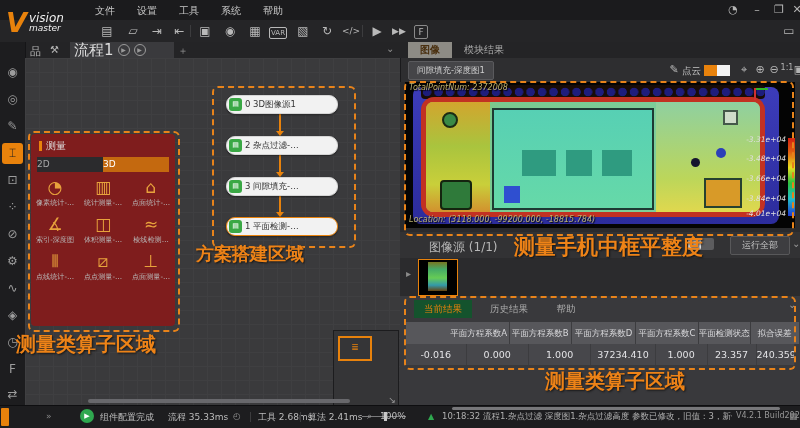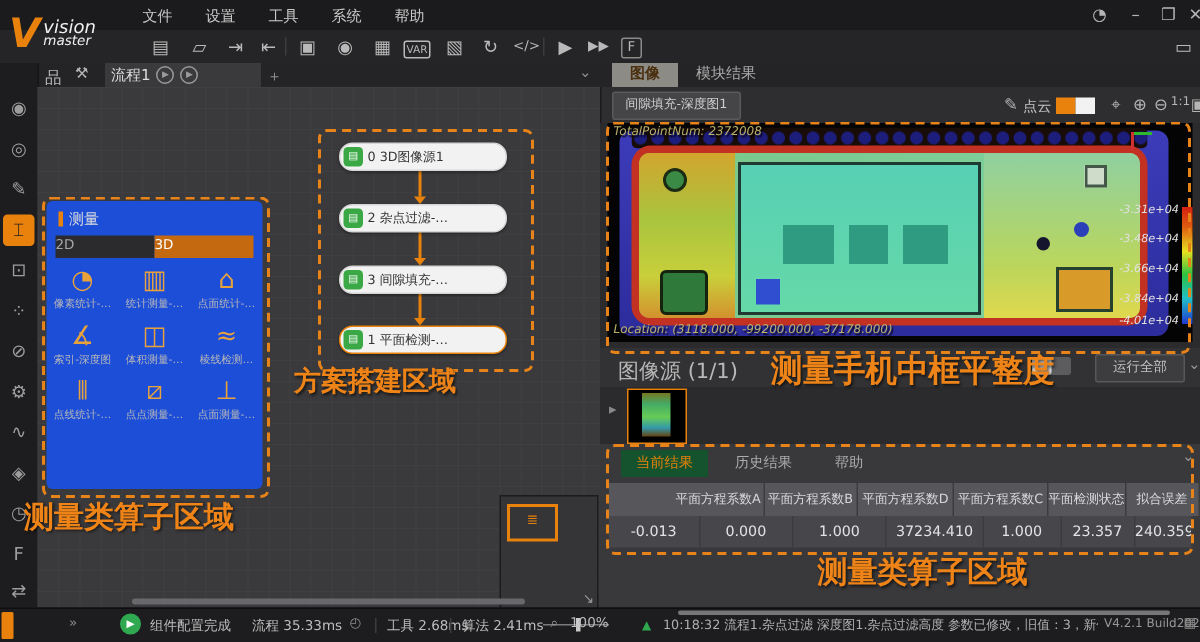--- a/index.html
+++ b/index.html
@@ -30,21 +30,21 @@
   .strip{left:0;top:42px;width:25px;height:363px;background:#1d1d1f;border-right:1px solid #151517;}
   .strip-ic{left:2px;width:21px;height:21px;color:#9d9d9d;font-size:12px;text-align:center;line-height:21px;border-radius:3px;}
   .strip-ic.sel{background:#e8820c;color:#1d1d1f;}
   
   .canvas{left:25px;top:58px;width:375px;height:347px;background:#3a3a3c;
     background-image:linear-gradient(#3f3f41 1px,transparent 1px),linear-gradient(90deg,#3f3f41 1px,transparent 1px);
     background-size:14px 14px;}
   .dash{border:2px dashed #e8831a;border-radius:6px;z-index:6;pointer-events:none;}
   .ann{color:#ee8317;font-weight:bold;text-shadow:1px 1px 2px rgba(0,0,0,.65);z-index:7;white-space:nowrap;}
   
-  .op-panel{left:31px;top:134px;width:144px;height:192px;background:#1d4ed8;border-radius:4px;z-index:2;}
+  .op-panel{left:31px;top:134px;width:144px;height:192px;background:#7f1d1d;border-radius:4px;z-index:2;}
   .op-title{display:flex;align-items:center;gap:4px;padding:5px 0 0 8px;color:#ddd;font-size:10px;}
   .op-title .bar{width:3px;height:10px;background:#e8820c;}
   .op-tabs{margin:4px 6px 0 6px;display:flex;height:15px;}
   .op-tab{flex:1;line-height:15px;font-size:9px;}
   .op-tab.off{background:#2b2b2d;color:#a8a8a8;}
   .op-tab.on{background:#c4690f;color:#fff;}
   .op-grid{display:grid;grid-template-columns:1fr 1fr 1fr;margin-top:4px;row-gap:5px;}
   .op-item{text-align:center;}
   .op-item .g{font-size:17px;color:#e8a23c;line-height:22px;}
   .op-item .t{font-size:7.5px;color:#b8b8b8;transform:scale(.95);white-space:nowrap;overflow:hidden;}
@@ -147,21 +147,21 @@
   <span class="abs tsep" style="left:362px"></span>
   <span class="abs tbtn" style="left:368px">▶</span>
   <span class="abs tbtn" style="left:390px;font-size:9px">▶▶</span>
   <span class="abs tbtn" style="left:414px;border:1px solid #8a8a8a;border-radius:2px;width:12px;height:12px;line-height:12px;font-size:9px;top:25px">F</span>
   <span class="abs tbtn" style="left:780px">▭</span>
 
   <div class="abs tabrow"></div>
   <span class="abs" style="left:30px;top:44px;color:#b5b5b5;font-size:11px">品</span>
   <span class="abs" style="left:50px;top:44px;color:#b5b5b5;font-size:10px">⚒</span>
   <div class="abs flowtab">
-    <span style="color:#ddd;font-size:10px">流程1</span>
+    <span style="color:#ddd;font-size:15px">流程1</span>
     <span class="circle-play">▶</span>
     <span class="circle-play">▶</span>
   </div>
   <span class="abs" style="left:178px;top:44px;color:#909090;font-size:10px">＋</span>
   <span class="abs" style="left:386px;top:43px;color:#909090;font-size:10px">⌄</span>
 
   <div class="abs rtab-img">图像</div>
   <div class="abs rtab-mod">模块结果</div>
 
   <div class="abs strip"></div>
@@ -290,36 +290,36 @@
         <div style="position:absolute;left:78px;top:84px;width:16px;height:17px;background:#2f4fd0"></div>
         <div style="position:absolute;right:22px;top:8px;width:15px;height:15px;background:#cfdcca;box-shadow:inset 0 0 0 2px #44584a"></div>
         <div style="position:absolute;right:60px;top:56px;width:9px;height:9px;border-radius:50%;background:#15152e"></div>
         <div style="position:absolute;right:34px;top:46px;width:10px;height:10px;border-radius:50%;background:#2b3fb8"></div>
         <div style="position:absolute;right:18px;top:76px;width:34px;height:26px;background:#d89a28;border:2px solid #27412f"></div>
         <div style="position:absolute;left:14px;top:78px;width:28px;height:26px;background:#2f7a3a;border:2px solid #14240f;border-radius:4px"></div>
         <div style="position:absolute;left:16px;top:10px;width:12px;height:12px;border-radius:50%;background:#3a8a46;border:2px solid #1c2c14"></div>
       </div>
     </div>
     <span class="abs ovl" style="left:4px;top:1px">TotalPointNum: 2372008</span>
-    <span class="abs ovl" style="left:4px;top:133px">Location: (3118.000, -99200.000, -37178.000)</span>
+    <span class="abs ovl" style="left:4px;top:133px">Location: (3118.000, -99200.000, -18815.784)</span>
   </div>
 
   <div class="abs" style="left:754px;top:88px;width:14px;height:2px;background:#2db82d;z-index:6"></div>
   <div class="abs" style="left:754px;top:88px;width:2px;height:12px;background:#d03030;z-index:6"></div>
 
   <div class="abs scalebar"></div>
   <span class="abs scale-lab" style="left:746px;top:135px">-3.31e+04</span>
   <span class="abs scale-lab" style="left:746px;top:154px">-3.48e+04</span>
   <span class="abs scale-lab" style="left:746px;top:174px">-3.66e+04</span>
   <span class="abs scale-lab" style="left:746px;top:194px">-3.84e+04</span>
   <span class="abs scale-lab" style="left:746px;top:209px">-4.01e+04</span>
   <div class="abs dash" style="left:404px;top:81px;width:386px;height:151px"></div>
 
   <div class="abs srcrow"></div>
-  <span class="abs" style="left:412px;top:239px;color:#b8b8b8;font-size:14px">图像源 (1/1)</span>
+  <span class="abs" style="left:429px;top:239px;color:#b8b8b8;font-size:12px">图像源 (1/1)</span>
   <div class="abs ann" style="left:514px;top:233px;font-size:21px">测量手机中框平整度</div>
   <div class="abs toggle">
       <div class="knob"></div>
     </div>
   <div class="abs runall"><span>运行全部</span></div>
   <span class="abs" style="left:792px;top:238px;color:#999;font-size:10px">⌄</span>
   <div class="abs thumbrow"></div>
   <span class="abs" style="left:406px;top:268px;color:#8a8a8a;font-size:10px">▸</span>
   <div class="abs thumb">
       <div class="thumb-in"></div>
@@ -334,21 +334,21 @@
   <div class="abs thead">
     <div class="tc" style="flex:62">平面方程系数A</div>
     <div class="tc" style="flex:64">平面方程系数B</div>
     <div class="tc" style="flex:66">平面方程系数D</div>
     <div class="tc" style="flex:64">平面方程系数C</div>
     <div class="tc" style="flex:53">平面检测状态</div>
     <div class="tc" style="flex:50">拟合误差</div>
     <div class="tc" style="flex:39">平整度</div>
   </div>
   <div class="abs trow">
-    <div class="tc" style="flex:62">-0.013</div>
+    <div class="tc" style="flex:62">-0.016</div>
     <div class="tc" style="flex:64">0.000</div>
     <div class="tc" style="flex:64">1.000</div>
     <div class="tc" style="flex:66">37234.410</div>
     <div class="tc" style="flex:53">1.000</div>
     <div class="tc" style="flex:50">23.357</div>
     <div class="tc" style="flex:39">240.359</div>
   </div>
   <div class="abs dash" style="left:404px;top:296px;width:388px;height:70px"></div>
   <div class="abs ann" style="left:545px;top:368px;font-size:20px">测量类算子区域</div>
 

